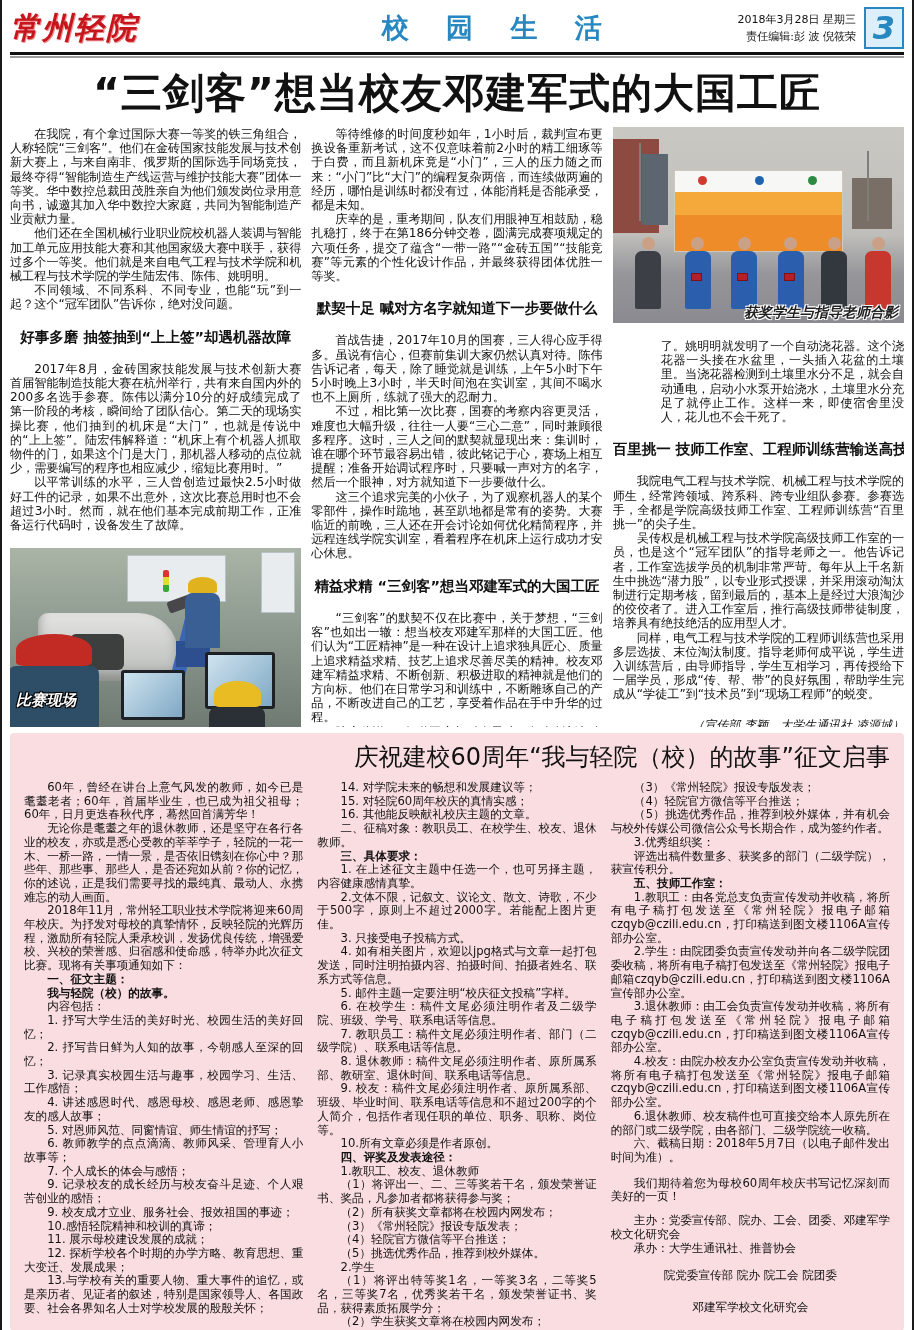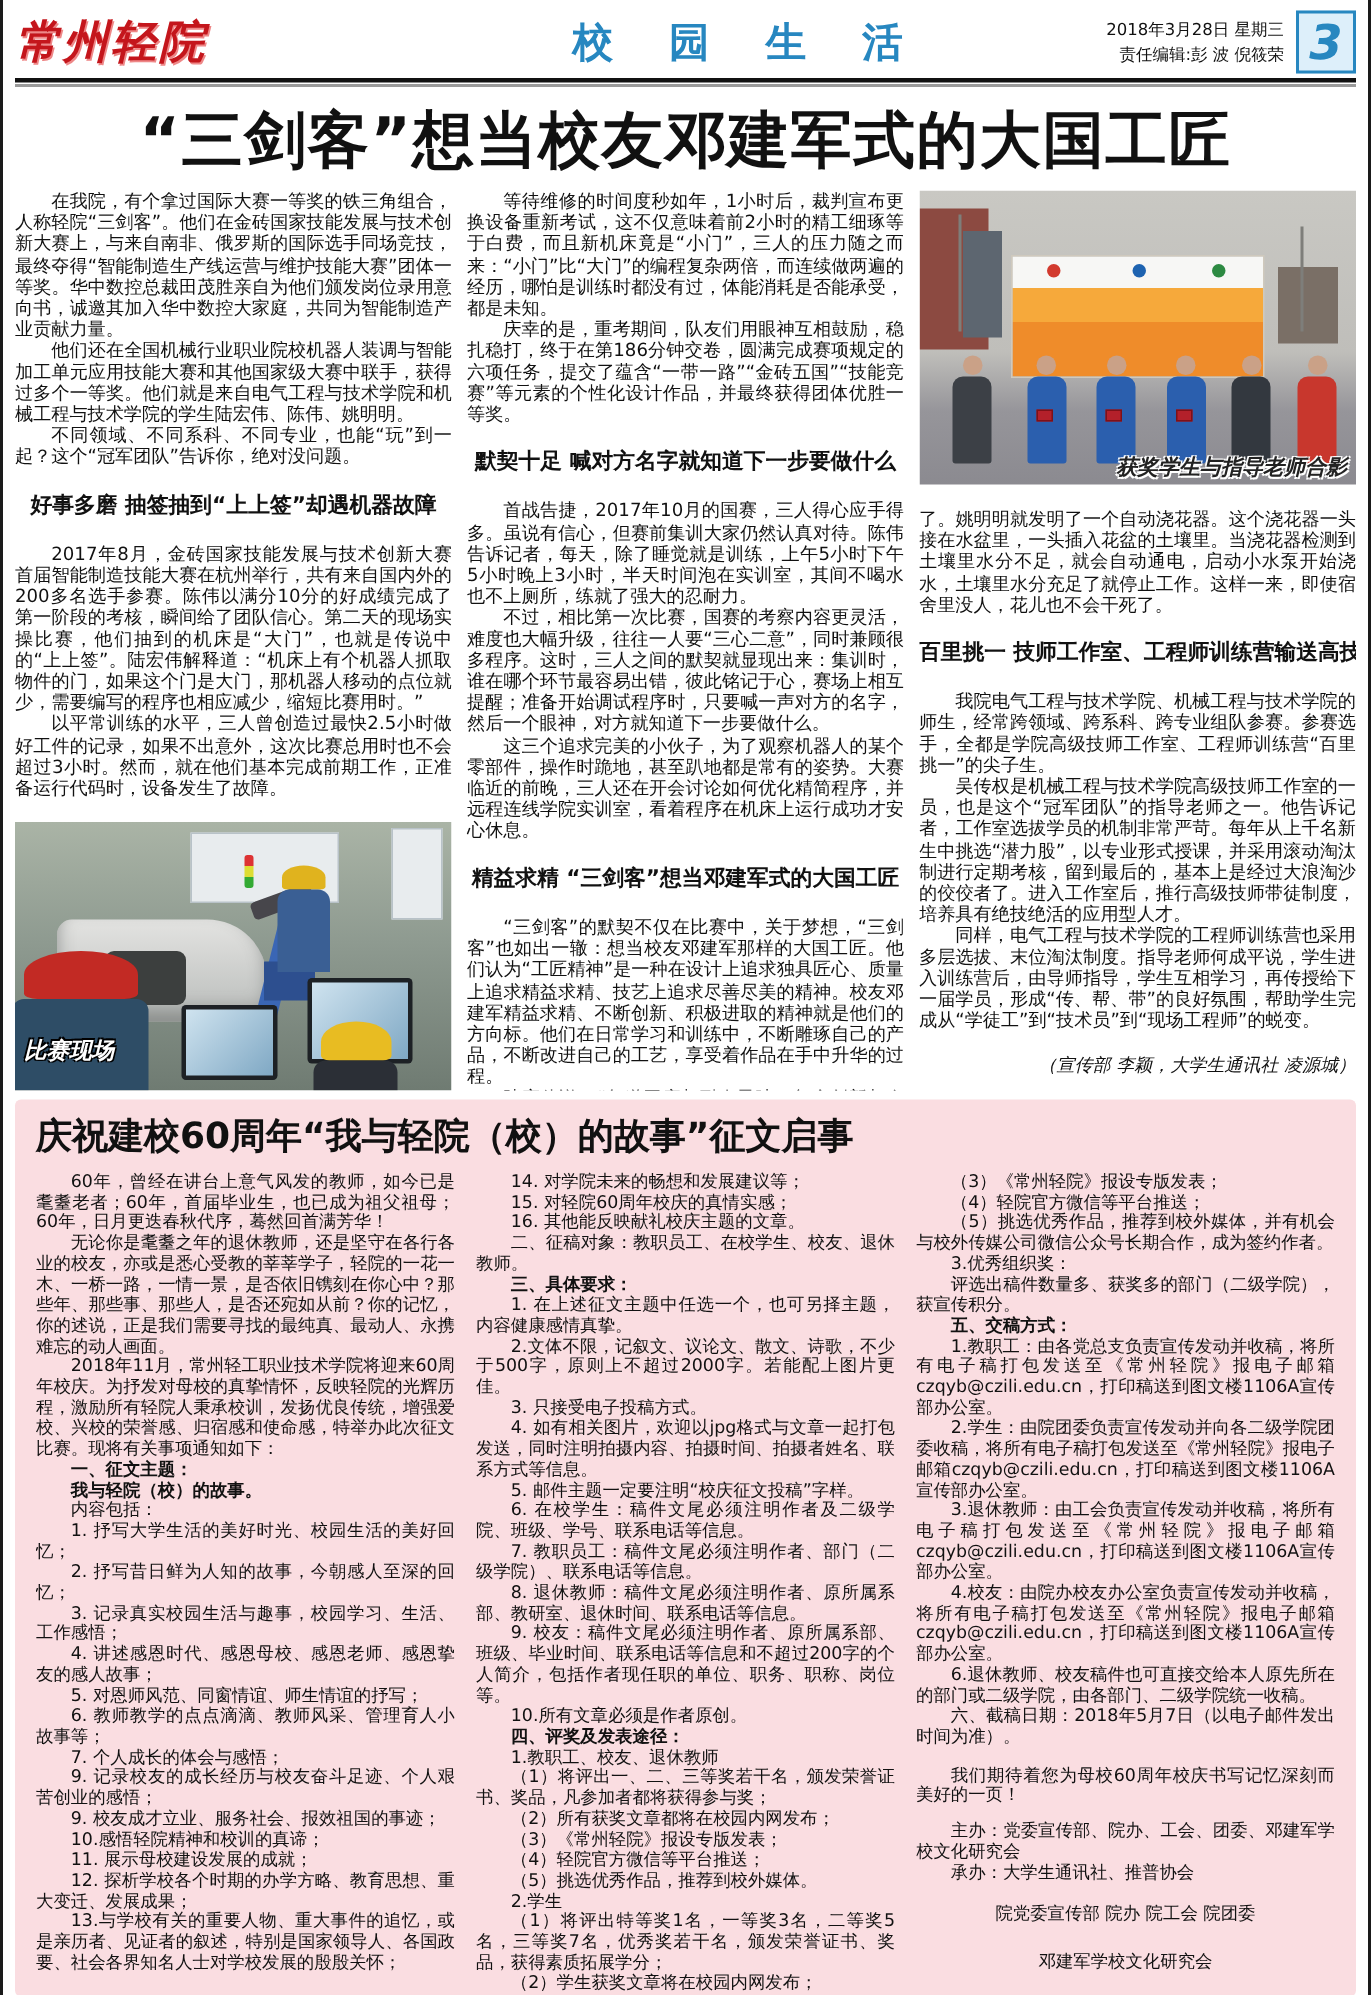--- a/index.html
+++ b/index.html
@@ -32,21 +32,21 @@
   .rule2 { height:2px; background:#9a9a9a; margin-top:1px; }
   
   .headline {
     text-align:center; font-size:41px; font-weight:bold; letter-spacing:1px;
     margin:8px 0 6px; white-space:nowrap;
   }
   
   .cols { display:flex; gap:10px; height:600px; overflow:hidden; }
   .col { width:292px; display:flex; flex-direction:column; overflow:hidden; font-size:12.1px; line-height:14.2px; text-align:justify;gap:12px; }
   .para { text-indent:2em; }
-  .para.ni { text-indent:0; }
+  .para.ni { text-indent:0;margin-left:48px; }
   .para.b { font-weight:bold; }
   .subhead { font-size:14.5px; font-weight:bold; text-align:center; margin:6px 0; white-space:nowrap; }
   .byline { text-align:right; font-style:italic; font-size:12px; margin-top:4px; }
   
   .photo { position:relative; overflow:hidden; margin-top:4px; flex:1 1 auto; min-height:150px; }
   .photo-left { background:linear-gradient(180deg,#aab4a6 0%,#8e9a90 45%,#6f7b72 100%); }
   .photo-right { background:linear-gradient(180deg,#c9c8c3 0%,#bfbeba 55%,#96959a 75%,#8b8a90 100%); margin:0 0 4px 0; flex:0 0 196px; }
   .photo .cap-left {
     position:absolute; left:6px; bottom:20px; color:#fff; font-weight:bold; font-style:italic;
     font-size:15px; text-shadow:1px 1px 0 #000,-1px -1px 0 #000,1px -1px 0 #000,-1px 1px 0 #000;
@@ -75,21 +75,21 @@
   .pr-lamp { position:absolute; width:2px; background:#7e7e7a; }
   .person { position:absolute; bottom:7%; width:30px; }
   .person .head { width:13px; height:13px; border-radius:50%; background:#caa187; margin:0 auto 1px; }
   .person .body { width:26px; height:58px; margin:0 auto; border-radius:7px 7px 2px 2px; }
   .person .award { position:absolute; left:8px; top:36px; width:11px; height:8px; background:#b3202a; border:1px solid #7d1118; }
   
   .notice {
     margin-top:6px; height:598px; background:#fadde1; border-radius:4px;
     padding:8px 14px 6px; overflow:hidden;
   }
-  .notice-title { text-align:left; font-size:24px; font-weight:bold; margin-bottom:8px; white-space:nowrap; }
+  .notice-title { text-align:right; font-size:24px; font-weight:normal; margin-bottom:8px; white-space:nowrap; }
   .ncols { display:flex; gap:14px; height:548px; overflow:hidden; }
   .ncol { width:283px; font-size:11.6px; line-height:13.7px; text-align:justify; overflow:hidden; }
   .closing { text-indent:2em; margin-top:12px; }
   .org-line { text-indent:2em; margin-top:10px; }
   .org-line2 { text-indent:2em; }
   .sig { text-align:center; margin-top:18px; }
   .sig-first { margin-top:14px; }
 </style>
 </head>
 <body>
@@ -277,21 +277,21 @@
           <p class="para">（1）将评出特等奖1名，一等奖3名，二等奖5名，三等奖7名，优秀奖若干名，颁发荣誉证书、奖品，获得素质拓展学分；</p>
           <p class="para">（2）学生获奖文章将在校园内网发布；</p>
         </div>
       <div class="ncol">
         <div>
             <p class="para">（3）《常州轻院》报设专版发表；</p>
             <p class="para">（4）轻院官方微信等平台推送；</p>
             <p class="para">（5）挑选优秀作品，推荐到校外媒体，并有机会与校外传媒公司微信公众号长期合作，成为签约作者。</p>
             <p class="para">3.优秀组织奖：</p>
             <p class="para">评选出稿件数量多、获奖多的部门（二级学院），获宣传积分。</p>
-            <p class="para b">五、交稿方式：</p>
+            <p class="para b">五、技师工作室：</p>
             <p class="para">1.教职工：由各党总支负责宣传发动并收稿，将所有电子稿打包发送至《常州轻院》报电子邮箱czqyb@czili.edu.cn，打印稿送到图文楼1106A宣传部办公室。</p>
             <p class="para">2.学生：由院团委负责宣传发动并向各二级学院团委收稿，将所有电子稿打包发送至《常州轻院》报电子邮箱czqyb@czili.edu.cn，打印稿送到图文楼1106A宣传部办公室。</p>
             <p class="para">3.退休教师：由工会负责宣传发动并收稿，将所有电子稿打包发送至《常州轻院》报电子邮箱czqyb@czili.edu.cn，打印稿送到图文楼1106A宣传部办公室。</p>
             <p class="para">4.校友：由院办校友办公室负责宣传发动并收稿，将所有电子稿打包发送至《常州轻院》报电子邮箱czqyb@czili.edu.cn，打印稿送到图文楼1106A宣传部办公室。</p>
             <p class="para">6.退休教师、校友稿件也可直接交给本人原先所在的部门或二级学院，由各部门、二级学院统一收稿。</p>
             <p class="para">六、截稿日期：2018年5月7日（以电子邮件发出时间为准）。</p>
           </div>
         <p class="closing">我们期待着您为母校60周年校庆书写记忆深刻而美好的一页！</p>
         <p class="org-line">主办：党委宣传部、院办、工会、团委、邓建军学校文化研究会</p>
         <p class="org-line2">承办：大学生通讯社、推普协会</p>

